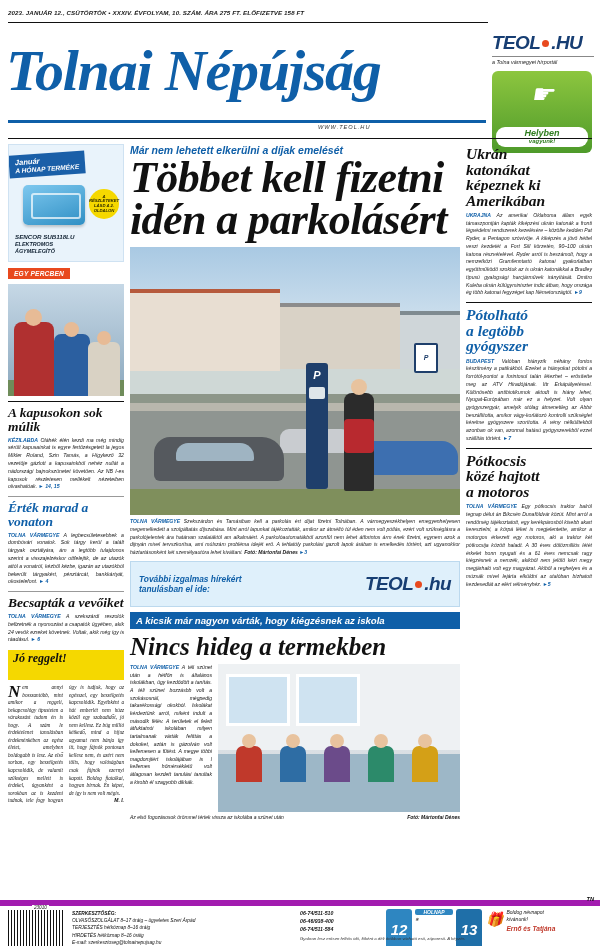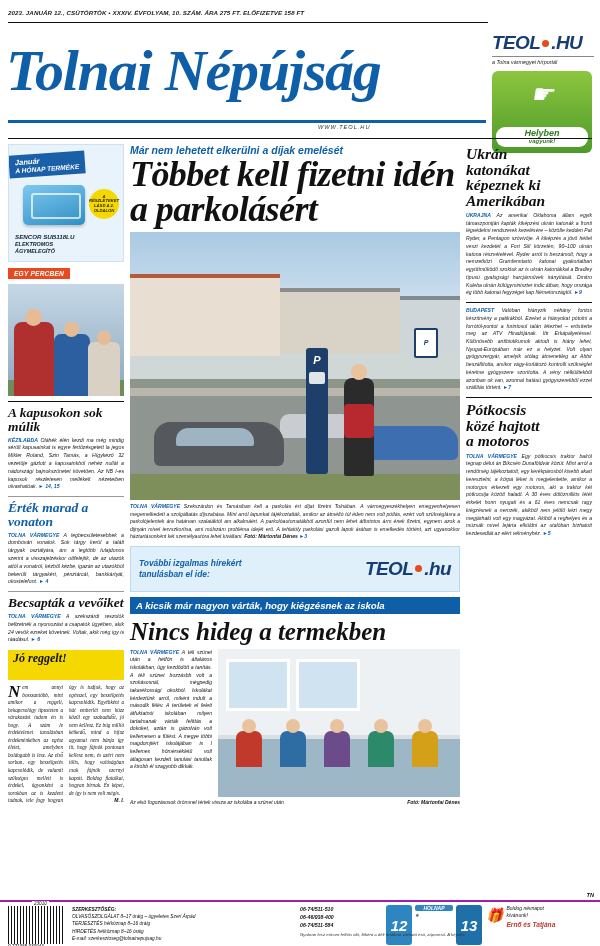--- a/index.html
+++ b/index.html
@@ -155,21 +155,21 @@
   .sign { text-align:right; font-weight:bold; font-family:"Liberation Sans", sans-serif; font-size:5px; }
 
   
   .colC { position:absolute; left:130px; top:144px; width:330px; }
   .overline {
     font-family:"Liberation Sans", sans-serif; font-weight:bold;
     color:#0f5fa8; font-size:10.5px; margin-bottom:1px;
   }
   .headline {
     font-family:"Liberation Serif", serif; font-weight:bold;
-    font-size:36px; line-height:0.96; letter-spacing:-0.6px; color:#111;
+    font-size:44px; line-height:0.96; letter-spacing:-0.6px; color:#111;
     margin:1px 0 6px;
   }
   .photoC {
     width:330px; height:268px; position:relative; overflow:hidden;
     background:linear-gradient(#9fc3de 0 38%,#cfd8d6 38% 55%,#8d9689 55% 100%);
   }
   .photoC .sky{position:absolute;inset:0 0 62% 0;background:linear-gradient(#a9c9e3,#dce8f1);}
   .photoC .bldg1{position:absolute;left:0;top:42px;width:150px;height:82px;background:#e8ded2;border-top:4px solid #b65a3c;}
   .photoC .bldg2{position:absolute;left:150px;top:56px;width:120px;height:66px;background:#d9d2c6;border-top:4px solid #8c8c8c;}
   .photoC .bldg3{position:absolute;left:270px;top:64px;width:60px;height:58px;background:#cfd6d9;border-top:4px solid #7f8b91;}
@@ -261,21 +261,21 @@
     line-height:1.0; margin:2px 0 4px; color:#111;
   }
   .colR h3.blue { color:#0f5fa8; }
   .colR .body {
     font-family:"Liberation Sans", sans-serif; font-size:5.1px; line-height:1.52;
     text-align:justify; color:#1a1a1a;
   }
   .colR .kicker { font-weight:bold; color:#0f5fa8; }
 
   
-  .footer { position:absolute; left:0; top:900px; width:600px; height:46px; border-top:2px solid #a21caf; }
+  .footer { position:absolute; left:0; top:900px; width:600px; height:46px; border-top:6px solid #a21caf; }
   .barcode {
     position:absolute; left:8px; top:4px; width:56px; height:38px;
     background:repeating-linear-gradient(90deg,#111 0 1px,#fff 1px 3px);
   }
   .barcode-num {
     position:absolute; left:8px; top:42px; font-family:"Liberation Sans", sans-serif; font-size:4.6px;
   }
   .barcode-top {
     position:absolute; left:32px; top:-1px; font-family:"Liberation Sans", sans-serif; font-size:4.6px;
     background:#fff; padding:0 2px;
@@ -482,20 +482,25 @@
       <span>Amerikában</span>
     </h3>
     <div class="body">
       <span class="kicker">UKRAJNA</span>
       <span>Az amerikai Oklahoma állam egyik támaszpontján kapták kiképzési ukrán katonák a fronti légvédelmi rendszerek kezelésére – közölte kedden Pat Ryder, a Pentagon szóvivője. A kiképzés a jövő héttel veszi kezdetét a Fort Sill körzetén, 90–100 ukrán katona részvételével.</span>
       <span>Ryder arról is beszámolt, hogy a nemzetközi Gramfenntartó katonai gyakorlatban együttműködő szoktuk az is ukrán katonákkal a Bradley típusú gyalogsági harcjárművek irányítását. Dmitro Kuleba ukrán külügyminiszter indic átban, hogy országa ég több katonai fegyzéget kap Németországtól.</span>
       <span class="arrow">►9</span>
     </div>
 
     <div class="hrule"></div>
+    <h3 class="blue">
+      <span>Pótolható</span><br>
+      <span>a legtöbb</span><br>
+      <span>gyógyszer</span>
+    </h3>
     <div class="body">
       <span class="kicker">BUDAPEST</span>
       <span>Valóban hiányzik néhány fontos készítmény a patikákból. Ezeket a hiányokat pótolni a forrótól-pontot a forintosul talán létezhet – erősítette meg az ATV Híradójának. Ittr Erkápályetéssel. Különösebb antibiotikumok aktodt is hiány lehet, Nyugat-Európában már ez a helyzet. Volt olyan gyógyszergyár, amelyik utólag átmenetileg az Abbir beszállította, amikor vágy-korlátozó kontrolli szükséglet kérelme gyógyszere szorította. A vény nélkülitekből azonban ok van, azonnal hatású gyógyszerekből ezzel szállítás történt.</span>
       <span class="arrow">►7</span>
     </div>
 
     <div class="hrule"></div>
     <h3>
       <span>Pótkocsis</span><br>
       <span>közé hajtott</span><br>

